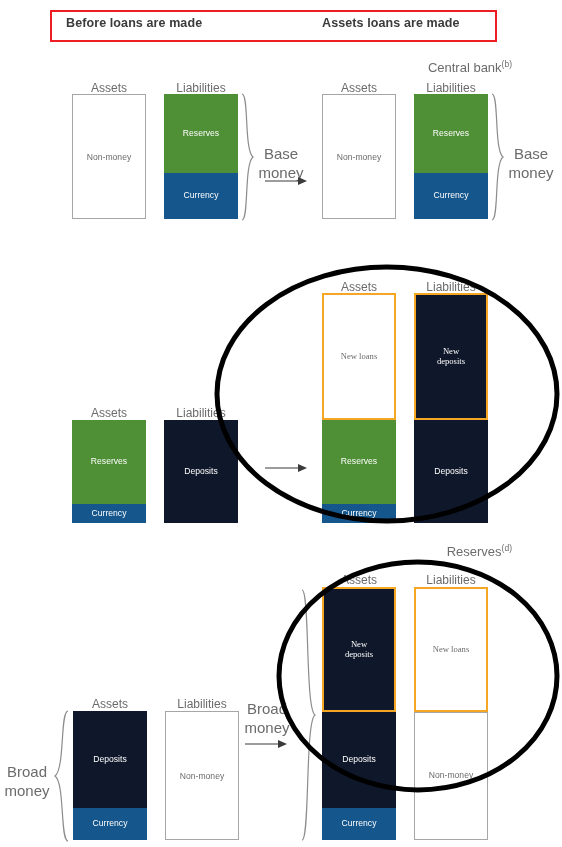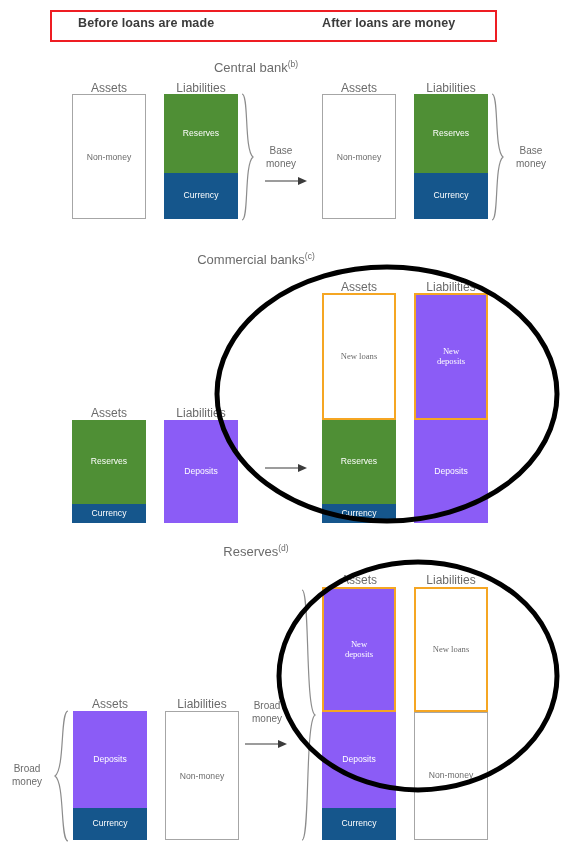--- a/index.html
+++ b/index.html
@@ -14,26 +14,26 @@
   
   .header-box{
     position:absolute;left:50px;top:10px;width:447px;height:32px;
     border:2px solid #ee1d23;background:#ffffff;box-sizing:border-box;
   }
   .header-label{
     position:absolute;top:16px;
     font-size:12.5px;font-weight:bold;color:#3b3b3b;
     letter-spacing:.1px;white-space:nowrap;
   }
-  .header-before{left:66px;margin-left:12px;}
+  .header-before{left:66px;}
   .header-after{left:322px;}
 
   
   .section-title{
-    position:absolute;width:512px;text-align:center;
+    position:absolute;width:512px;text-align:right;
     font-size:13px;color:#6b6b6b;white-space:nowrap;
   }
   .section-title sup{font-size:8.5px;vertical-align:super;}
   .t-central{top:59px;}
   .t-commercial{top:251px;}
   .t-consumers{top:543px;}
 
   
   .cap{
     position:absolute;font-size:12px;color:#6b6b6b;
@@ -46,53 +46,53 @@
     display:flex;align-items:center;justify-content:center;
     text-align:center;line-height:1.15;
   }
   .seg{
     position:absolute;left:0;right:0;box-sizing:border-box;
     display:flex;align-items:center;justify-content:center;
     text-align:center;line-height:1.15;font-size:8.6px;
   }
   .seg-green{background:#4f8f35;color:#ffffff;}
   .seg-blue{background:#15568c;color:#ffffff;}
-  .seg-red{background:#8b5cf6;color:#ffffff;}
+  .seg-red{background:#0f172a;color:#ffffff;}
   .seg-white{background:#ffffff;color:#6b6b6b;border:1px solid #a6a6a6;}
   .outline-grey{border:1px solid #a6a6a6;background:#ffffff;}
   .outline-orange{border:2px solid #f5a623;font-family:Liberation Serif, serif;}
   .seg-red.outline-orange{color:#ffffff;}
 
   
   .brace{position:absolute;}
   .brace path{fill:none;stroke:#8c8c8c;stroke-width:1.2;}
 
   
   .arrow{position:absolute;}
   .arrow path,.arrow line{stroke:#3b3b3b;stroke-width:1.2;fill:none;}
   .arrow polygon{fill:#3b3b3b;}
 
   
   .side-label{
-    position:absolute;font-size:10px;color:#6b6b6b;
+    position:absolute;font-size:15px;color:#6b6b6b;
     text-align:center;line-height:1.25;white-space:nowrap;
   }
 
   
   .ellipse{position:absolute;pointer-events:none;}
   .ellipse ellipse{fill:none;stroke:#000000;stroke-width:5;}
 </style>
 </head>
 <body>
 
 <div class="stage">
 
   <div class="header-box"></div>
   <div class="header-label header-before">Before loans are made</div>
-  <div class="header-label header-after">After loans are money</div>
+  <div class="header-label header-after">Assets loans are made</div>
 
   <div class="section-title t-central">
     <span>Central bank</span><sup>(b)</sup>
   </div>
 
   <div class="cap" style="left:72px;top:81px;width:74px;">Assets</div>
   <div class="bar outline-grey" style="left:72px;top:94px;width:74px;height:125px;">
     <div class="seg" style="top:0;height:125px;color:#6b6b6b;">Non-money</div>
   </div>
 
@@ -121,23 +121,20 @@
   <div class="bar" style="left:414px;top:94px;width:74px;height:125px;">
     <div class="seg seg-green" style="top:0;height:79px;">Reserves</div>
     <div class="seg seg-blue" style="top:79px;height:46px;">Currency</div>
   </div>
 
   <svg class="brace" style="left:490px;top:92px;" width="16" height="130" viewBox="0 0 16 130">
     <path d="M2 2 C9 2 4 58 13 65 C4 72 9 128 2 128"></path>
   </svg>
   <div class="side-label" style="left:508px;top:145px;width:46px;">Base<br>money</div>
 
-  <div class="section-title t-commercial">
-    <span>Commercial banks</span><sup>(c)</sup>
-  </div>
 
   <div class="cap" style="left:72px;top:406px;width:74px;">Assets</div>
   <div class="bar" style="left:72px;top:420px;width:74px;height:103px;">
     <div class="seg seg-green" style="top:0;height:84px;">Reserves</div>
     <div class="seg seg-blue" style="top:84px;height:19px;">Currency</div>
   </div>
 
   <div class="cap" style="left:164px;top:406px;width:74px;">Liabilities</div>
   <div class="bar" style="left:164px;top:420px;width:74px;height:103px;">
     <div class="seg seg-red" style="top:0;height:103px;">Deposits</div>

